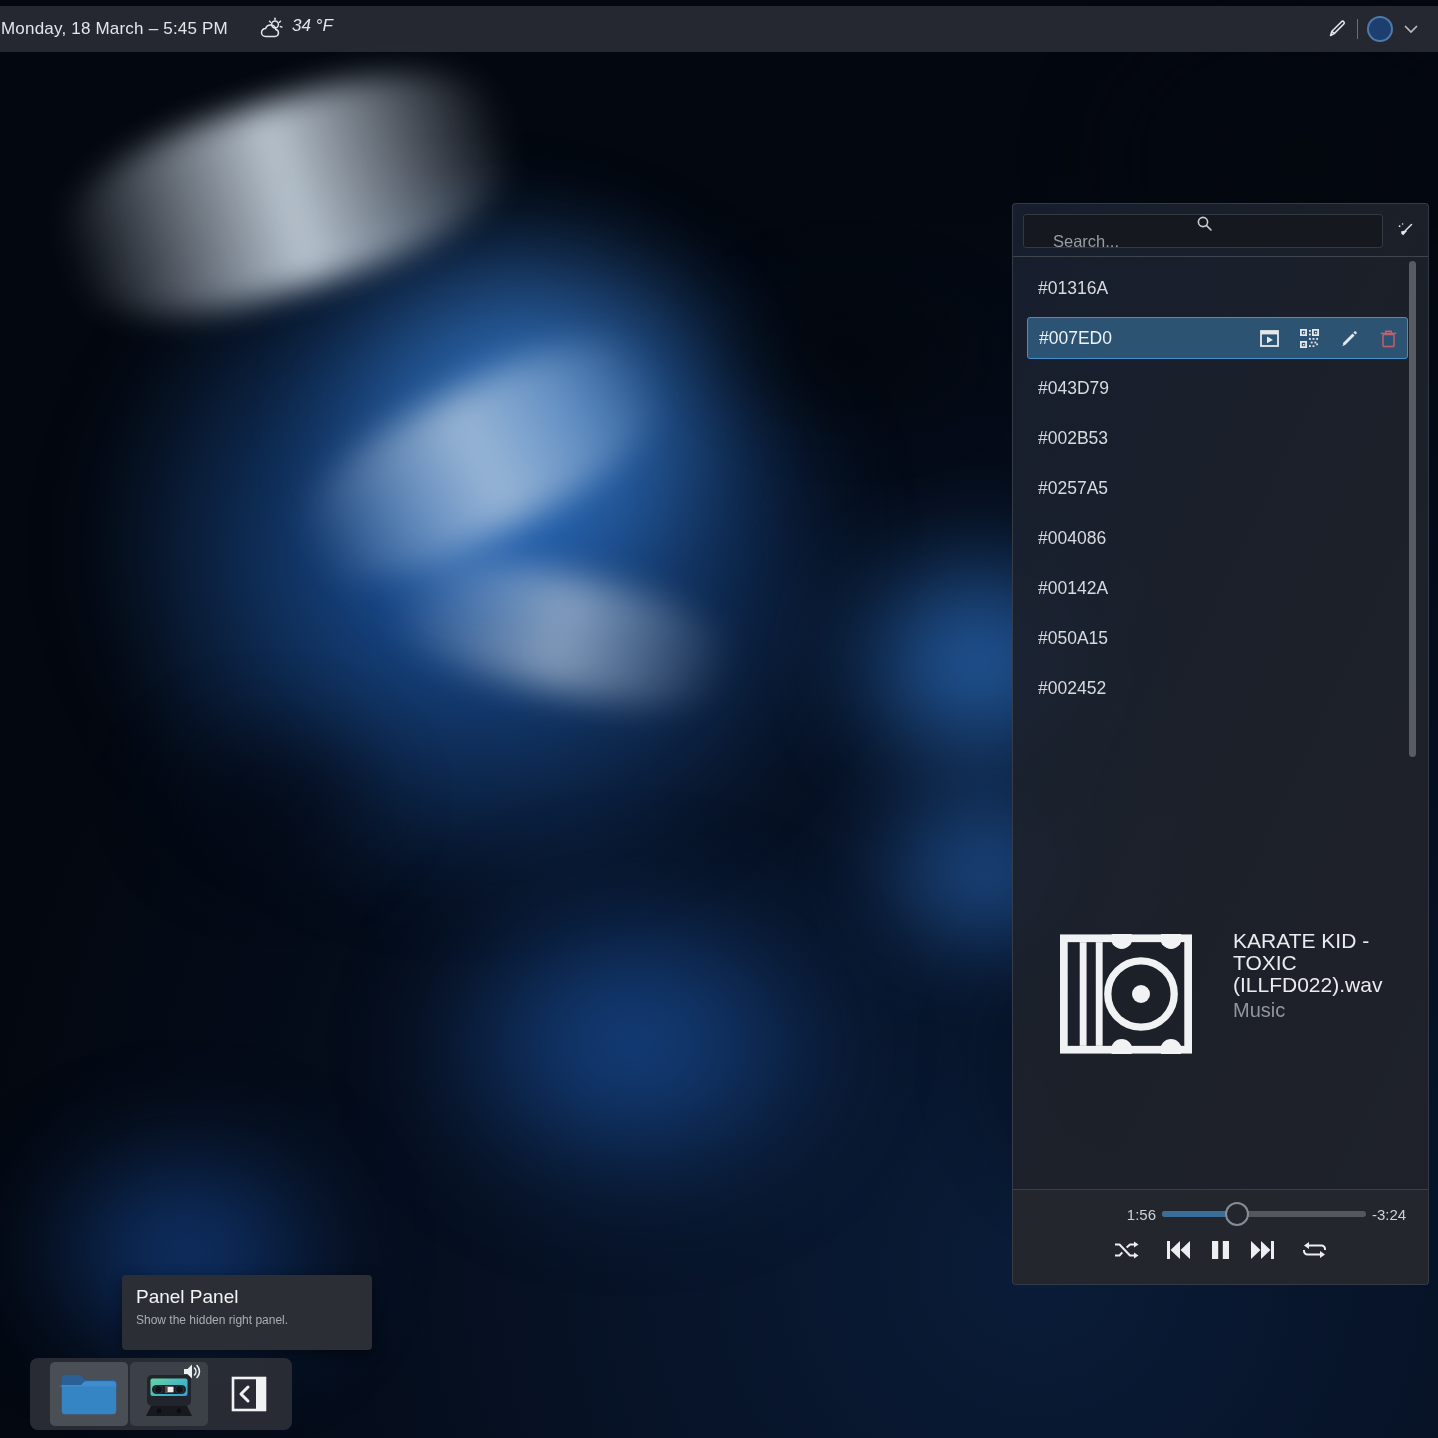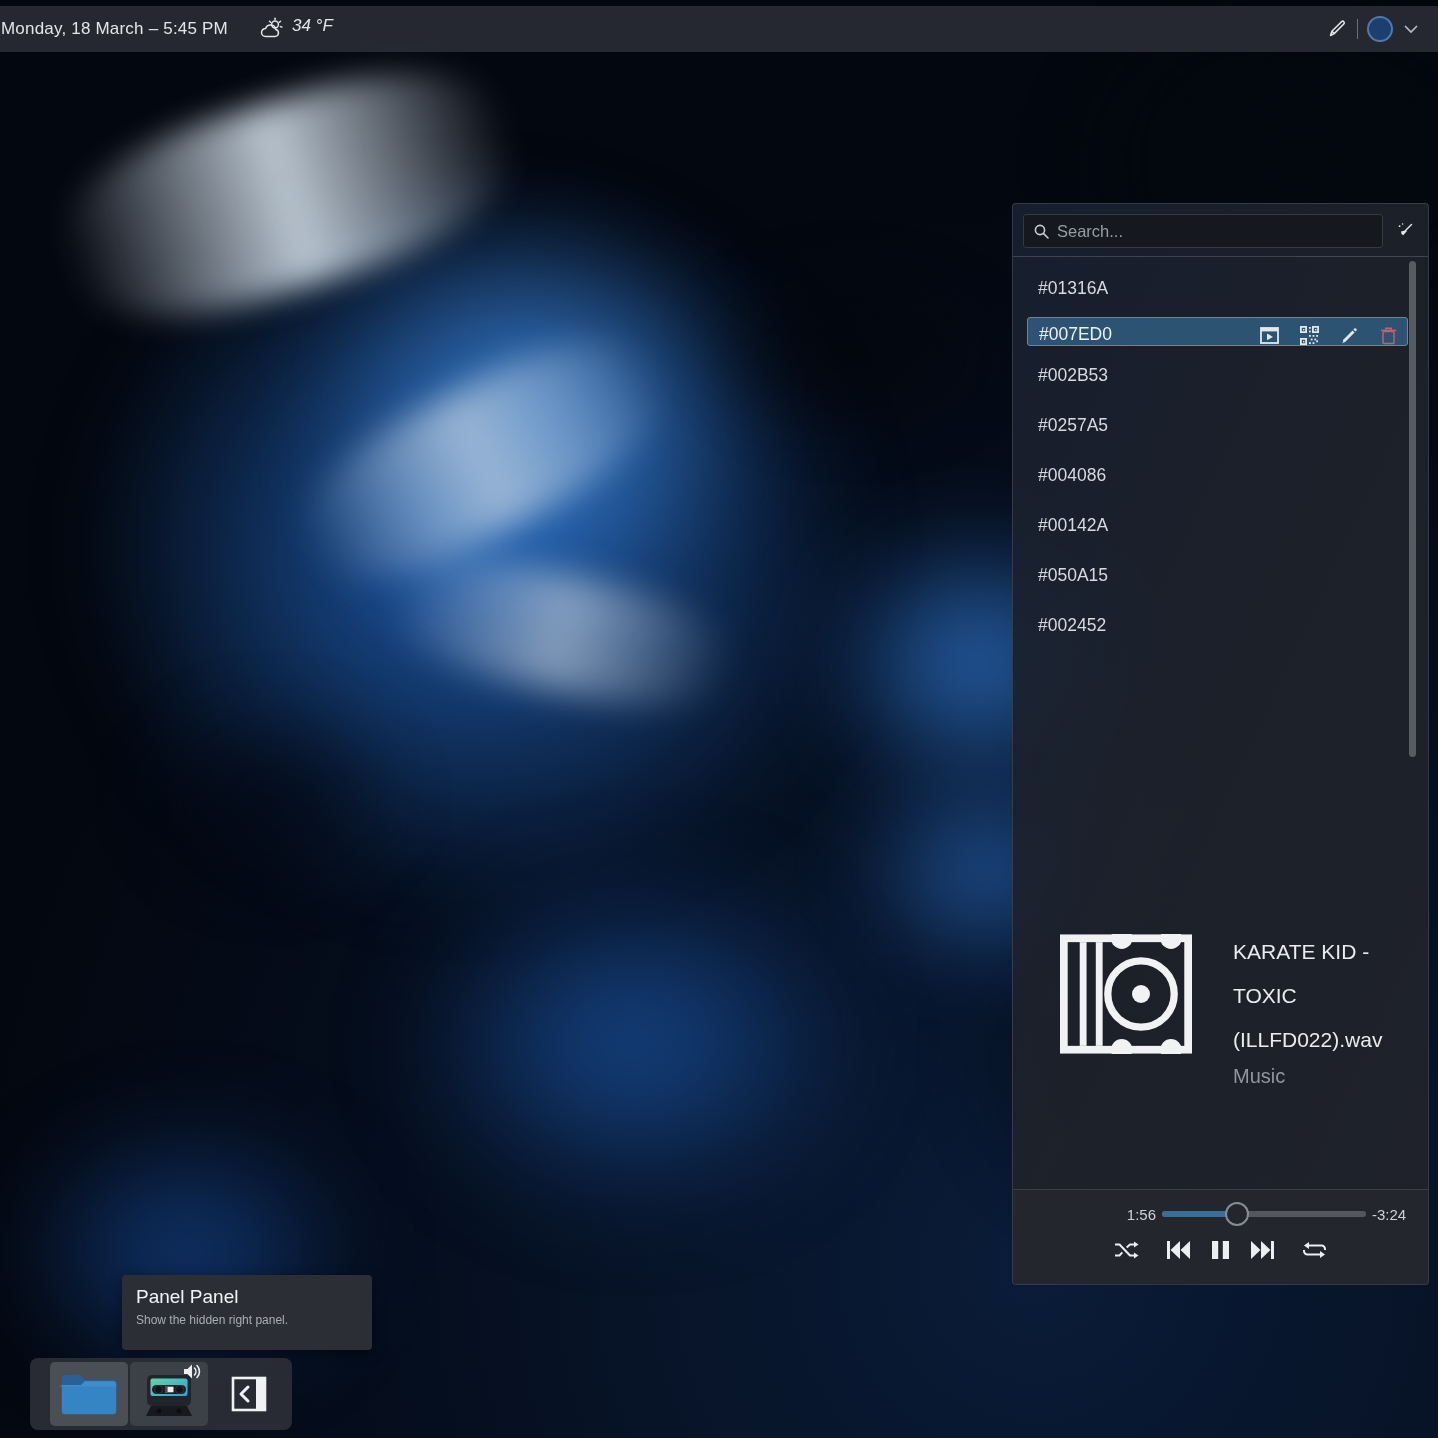--- a/index.html
+++ b/index.html
@@ -34,38 +34,38 @@
   .tray-sep { width:1px; height:20px; background:#6a6f77; }
   .tray-circle { width:26px; height:26px; border-radius:50%; border:2px solid #4d7aab; }
 
   
   .panel { position:absolute; left:1012px; top:203px; width:417px; height:1082px;
     background:linear-gradient(115deg, rgba(24,32,48,0.93) 0%, rgba(30,34,42,0.95) 55%, rgba(32,35,42,0.96) 100%);
     border:1px solid rgba(120,130,145,0.28); border-radius:4px; }
 
   .search-strip { position:absolute; left:0; top:0; width:100%; height:53px; border-bottom:1px solid #40444c; }
   .search-box { position:absolute; left:10px; top:10px; width:360px; height:34px; background:#15181e;
-    border:1px solid #34383f; border-radius:3px; display:flex; align-items:center; }
+    border:1px solid #34383f; border-radius:3px; display:flex; align-items:center;flex-direction:column; }
   .search-box svg { margin:0 7px 0 9px; flex:0 0 auto; }
   .search-box input { background:transparent; border:none; outline:none; color:#dfe2e6; font-size:16.5px;
     font-family:"Liberation Sans", sans-serif; width:300px; }
   .search-box input::placeholder { color:#979da5; }
   .clear-btn { position:absolute; right:11px; top:14px; width:24px; height:26px; display:flex; align-items:center; justify-content:center; }
 
   .clip-list { position:absolute; left:0; top:55px; width:100%; height:542px; overflow:hidden; padding-top:4px; }
   .clip-row { height:50px; display:flex; align-items:center; padding-left:25px; color:#d7dade; font-size:17.5px; }
-  .clip-row.selected { height:29px; margin:4px 20px 4px 14px; padding-left:11px; padding-right:10px;
-    background:rgba(47,88,122,0.92); border:1px solid #4291cf; border-radius:3px; color:#eef1f4;align-items:flex-end; }
+  .clip-row.selected { height:42px; margin:4px 20px 4px 14px; padding-left:11px; padding-right:10px;
+    background:rgba(47,88,122,0.92); border:1px solid #4291cf; border-radius:3px; color:#eef1f4; }
   .row-actions { margin-left:auto; display:flex; align-items:center; gap:21px; }
   .scroll-thumb { position:absolute; left:396px; top:57px; width:7px; height:496px; background:#575c63; border-radius:4px; }
 
   .media-info { position:absolute; left:46px; top:730px; width:360px; display:flex; }
   .album-art { width:134px; height:120px; flex:0 0 auto; }
   .media-text { margin-left:40px; width:186px; margin-top:-4px; }
-  .media-title { color:#e9ebee; font-size:21px; line-height:44px; word-wrap:break-word; }
+  .media-title { color:#e9ebee; font-size:21px; line-height:22px; word-wrap:break-word; }
   .media-subtitle { color:#90969e; font-size:20px; margin-top:3px; }
 
   .player-footer { position:absolute; left:0; bottom:0; width:100%; height:95px; background:#23262c;
     border-top:1px solid #3a3e45; border-radius:0 0 4px 4px; }
   .time-row { position:absolute; left:0; top:12px; width:100%; height:24px; display:flex; align-items:center;margin-left:43px; }
   .time-elapsed { position:absolute; left:0; width:100px; text-align:right; color:#ced2d7; font-size:15px; }
   .time-remaining { position:absolute; left:316px; color:#ced2d7; font-size:15px; }
   .slider { position:absolute; left:106px; top:9px; width:204px; height:6px; background:#54585e; border-radius:3px; }
   .slider-fill { height:6px; background:#3a6d98; border-radius:3px 0 0 3px; }
   .slider-handle { position:absolute; top:-9px; width:24px; height:24px; border-radius:50%;
@@ -194,20 +194,23 @@
           <path d="M13.4 3.5 l0.9 -0.9 a1.5 1.5 0 0 1 2.1 2.1 l-0.9 0.9 Z" fill="#e5e8eb"></path>
         </svg>
         <svg width="17" height="19" viewBox="0 0 17 19" fill="none" stroke="#c4606a" stroke-width="1.5">
           <rect x="3" y="5.4" width="11" height="12.2" rx="1.2"></rect>
           <line x1="0.8" y1="4.4" x2="16.2" y2="4.4"></line>
           <path d="M5.8 4.2 v-2 h5.4 v2"></path>
         </svg>
       </span>
     </div>
 
+    <div class="clip-row">
+        <span>#043D79</span>
+      </div>
     <div class="clip-row">
         <span>#002B53</span>
       </div>
     <div class="clip-row">
         <span>#0257A5</span>
       </div>
     <div class="clip-row">
         <span>#004086</span>
       </div>
     <div class="clip-row">

